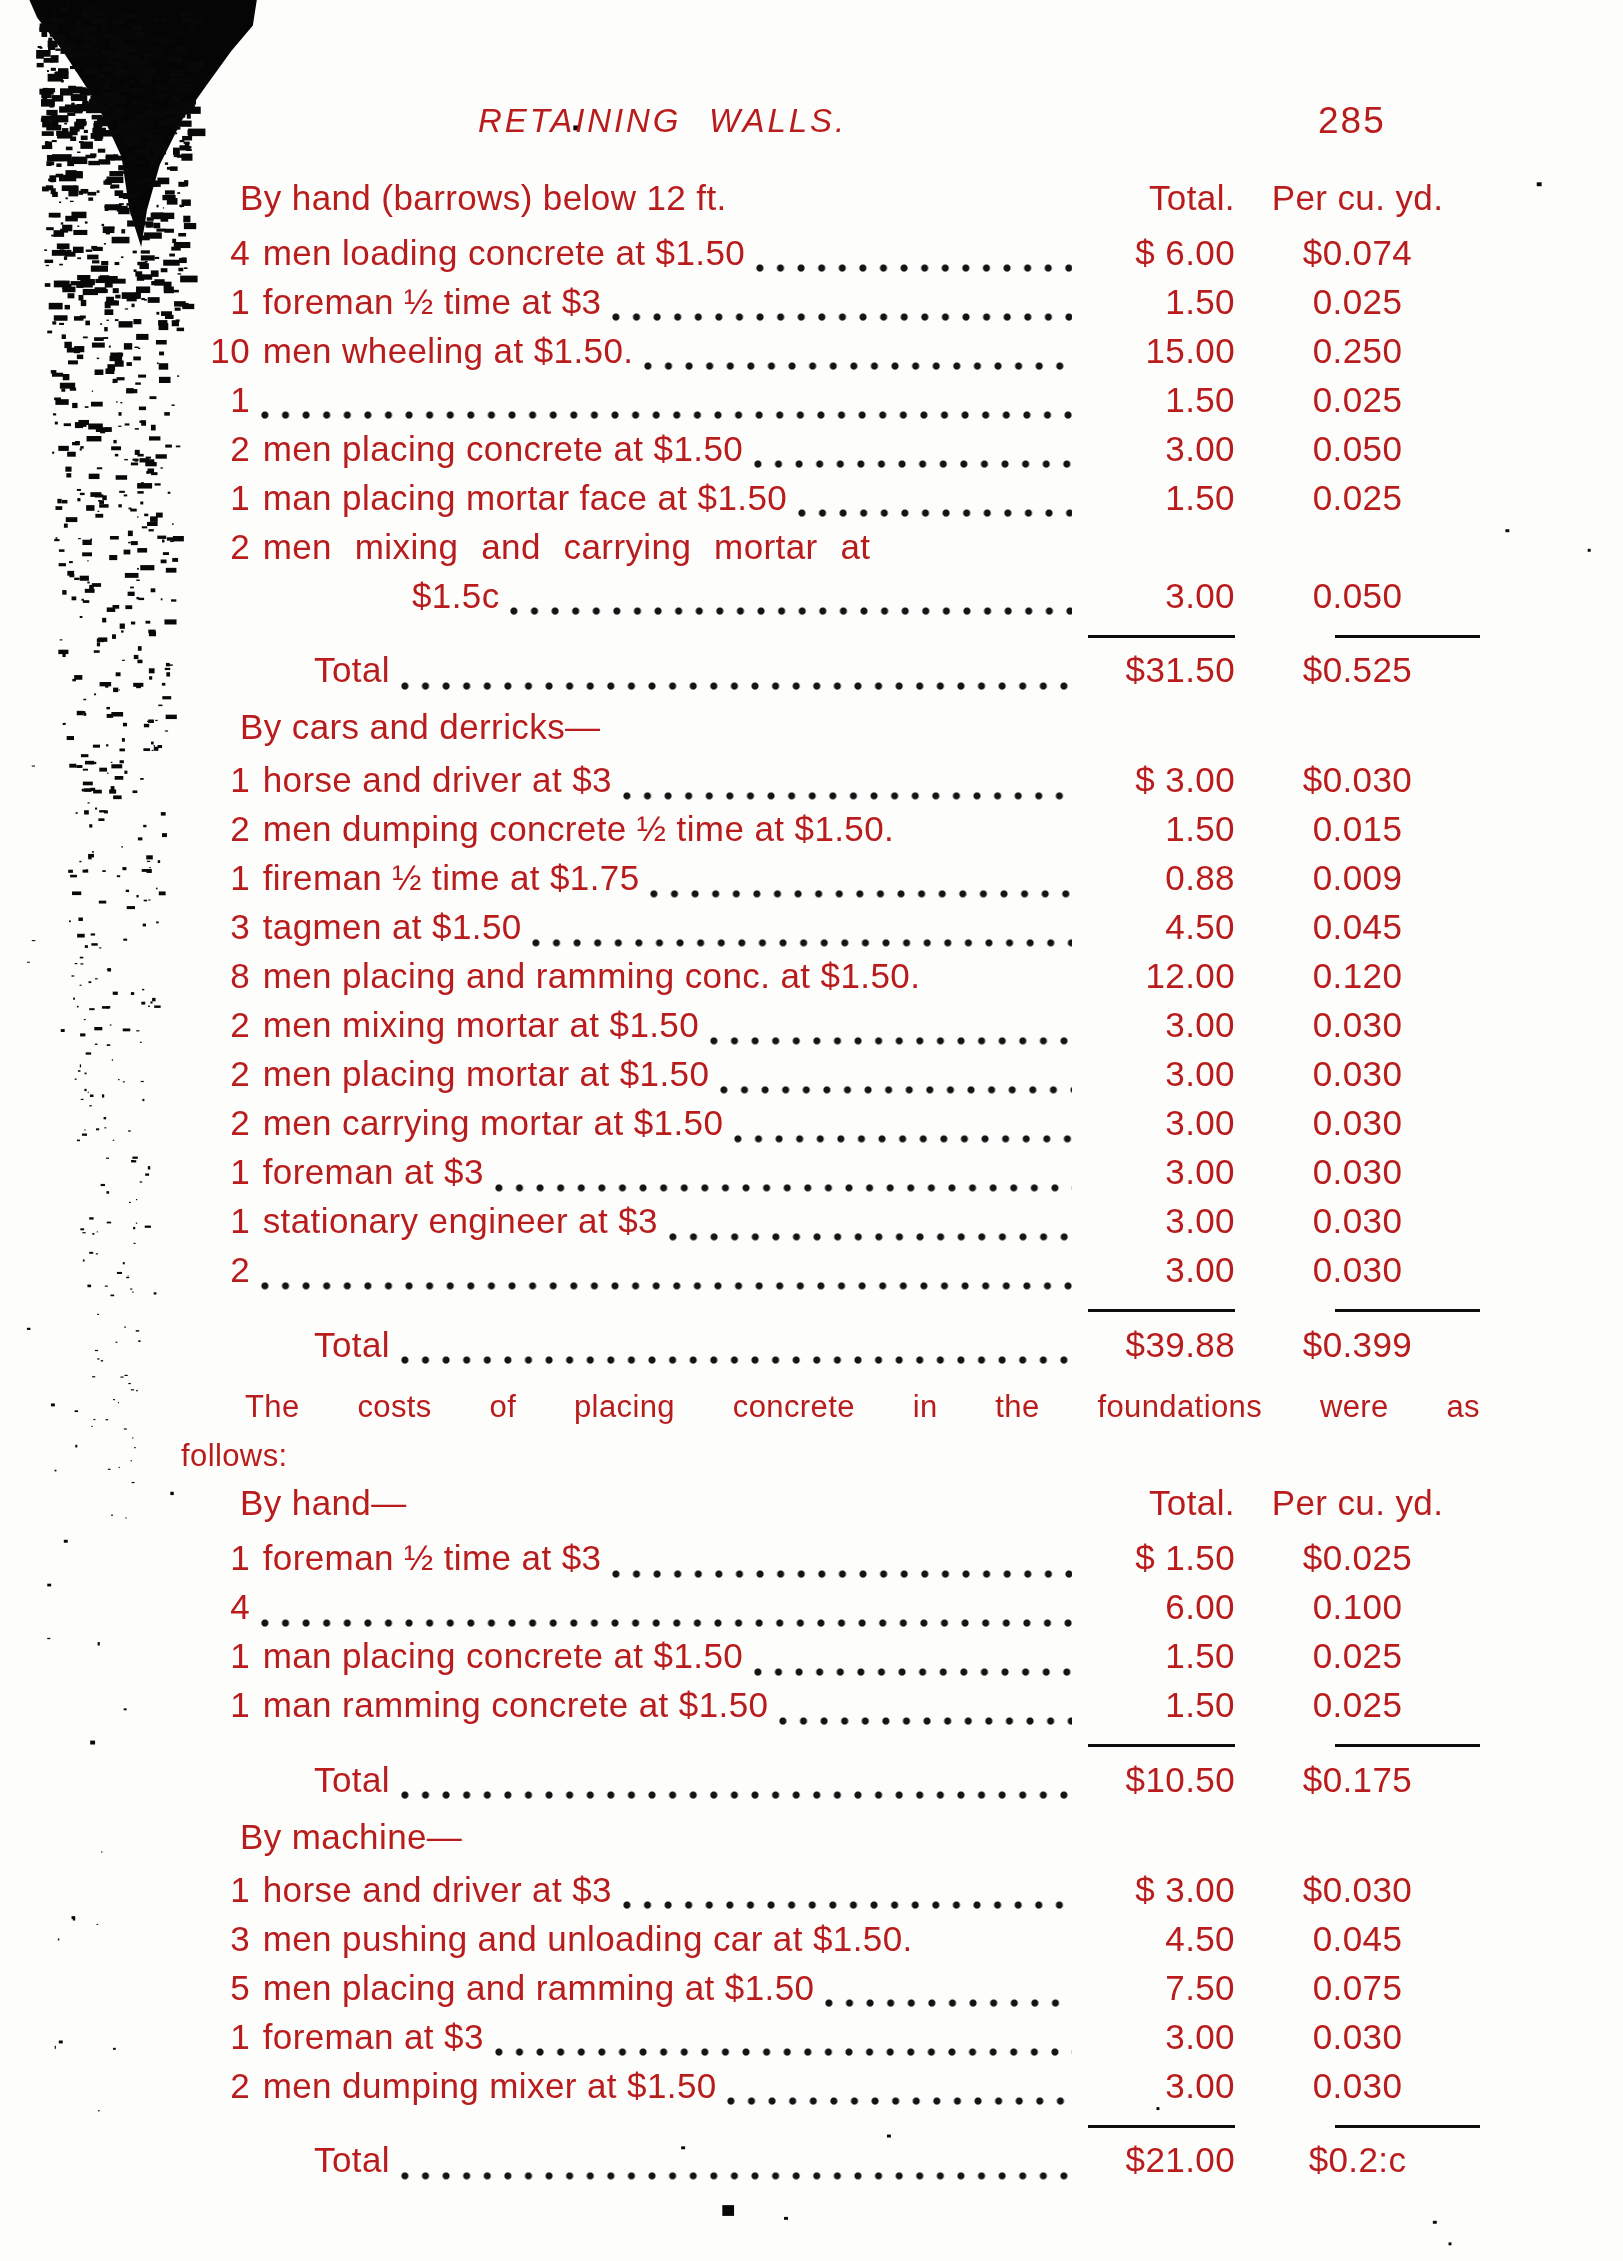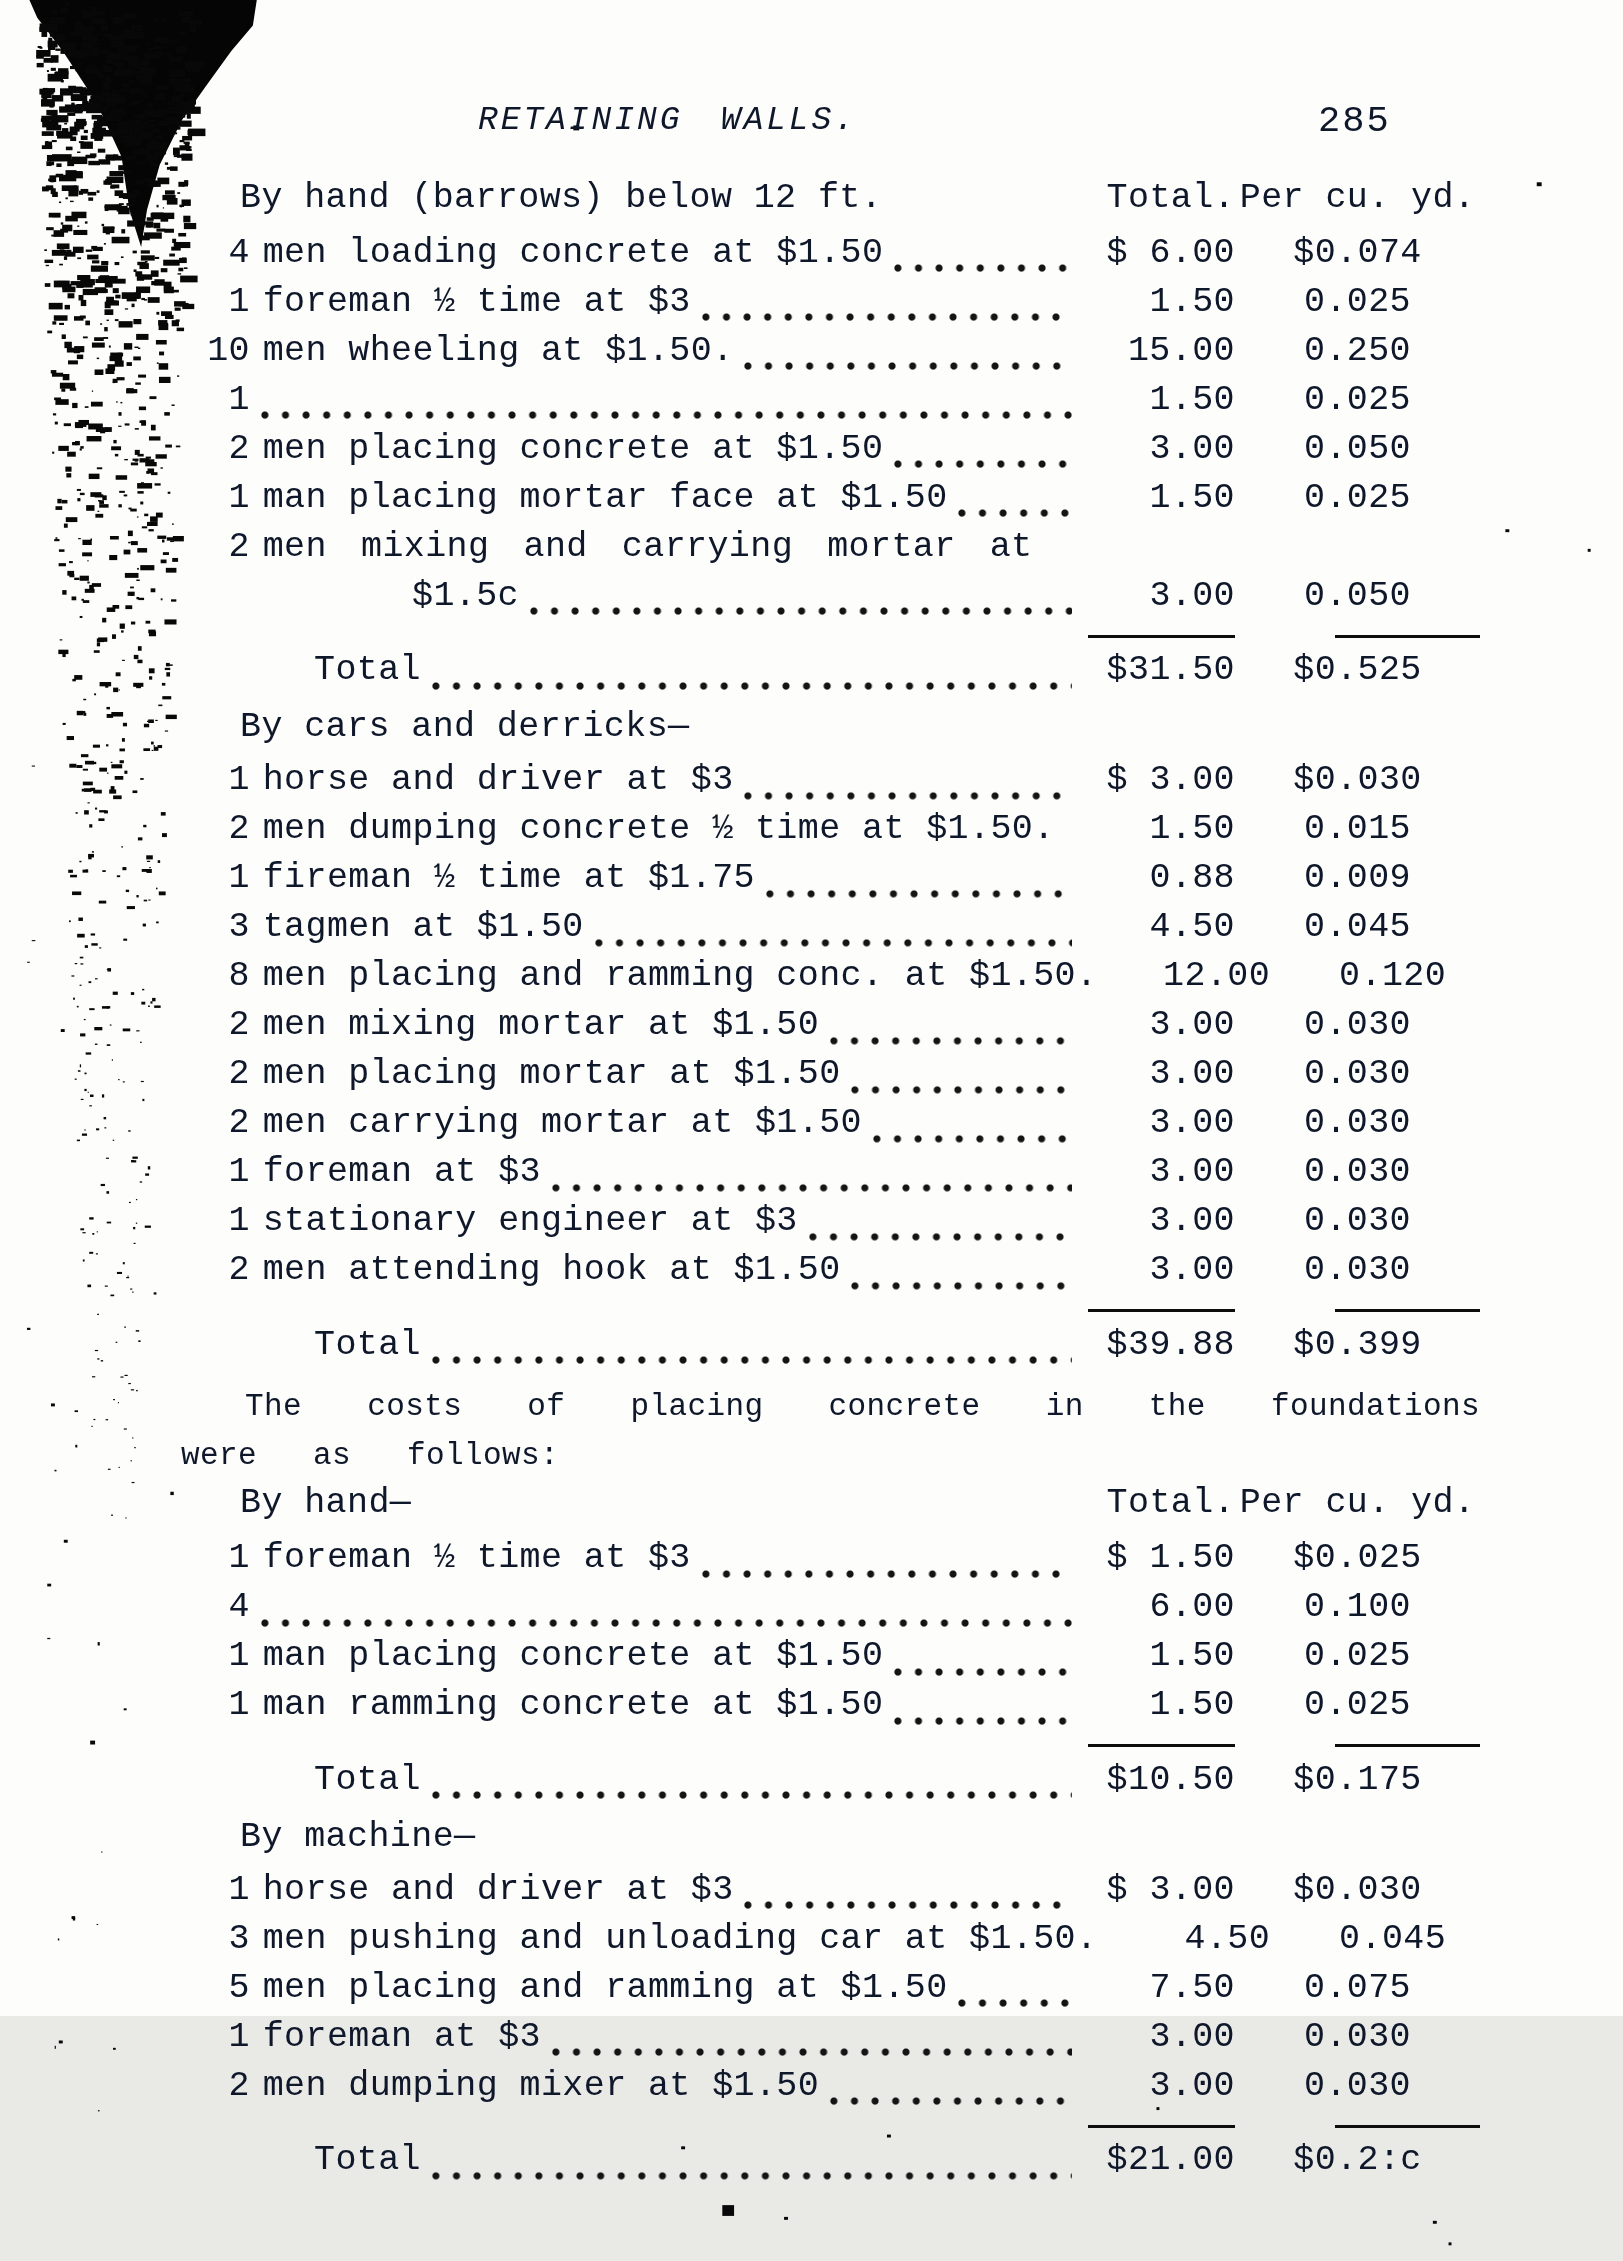--- a/index.html
+++ b/index.html
@@ -1,18 +1,18 @@
 <!DOCTYPE html>
 <html><head>
 <meta charset="utf-8">
 <style>
   html,body{margin:0;padding:0;}
   body{width:1623px;height:2261px;overflow:hidden;background:#e9e9e6;}
-  .page{position:relative;width:1623px;height:2016px;background:#fdfdfb;
-        font-family:Liberation Mono, monospace;color:#0f172a;}
+  .page{position:relative;width:1623px;height:2261px;background:#fdfdfb;
+        font-family:Liberation Sans, sans-serif;color:#b91c1c;}
   .artifact{position:absolute;left:0;top:0;pointer-events:none;}
 
   
   .running-head{position:absolute;top:102px;left:0;width:1623px;height:59px;}
   .head-title{position:absolute;left:478px;top:0;font-size:33px;font-style:italic;
               letter-spacing:2.9px;word-spacing:15.7px;}
   .page-number{position:absolute;left:1318px;top:-2px;font-size:37px;letter-spacing:2px;}
 
   
   .content{position:absolute;left:147px;top:178px;width:1333px;}
@@ -1333,21 +1333,20 @@
   </div>
         <div class="row item-row">
     <span class="qty">1</span>
     <span class="desc">stationary engineer at $3</span>
     <span class="leader"></span>
     <span class="total">3.00</span>
     <span class="per">0.030</span>
   </div>
         <div class="row item-row">
     <span class="qty">2</span>
-    <span class="desc">men attending hook at $1.50</span>
     <span class="leader"></span>
     <span class="total">3.00</span>
     <span class="per">0.030</span>
   </div>
         <div class="total-block">
     <div class="rule-row">
       <span class="rule rule-total"></span>
       <span class="rule rule-per"></span>
     </div>
     <div class="row total-row">

